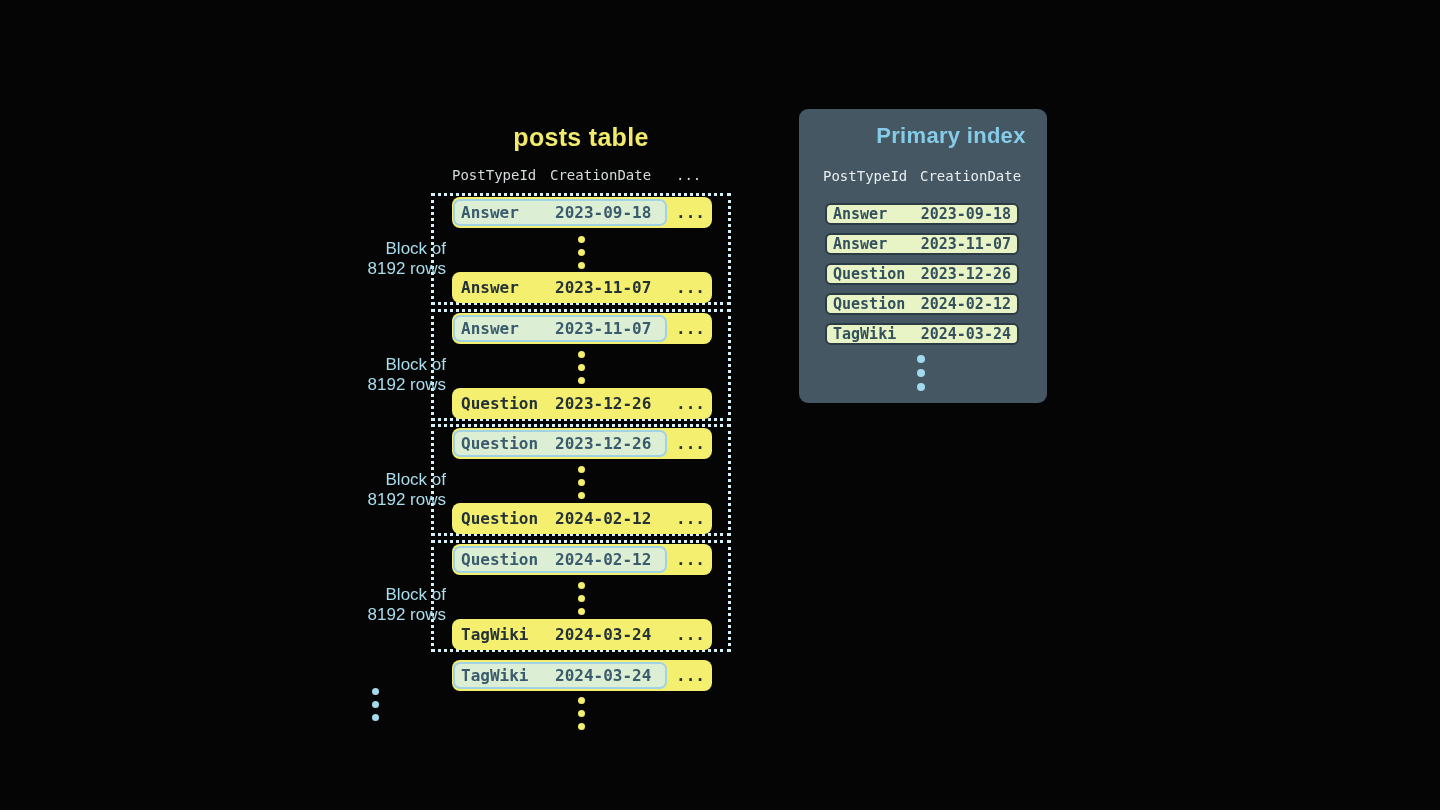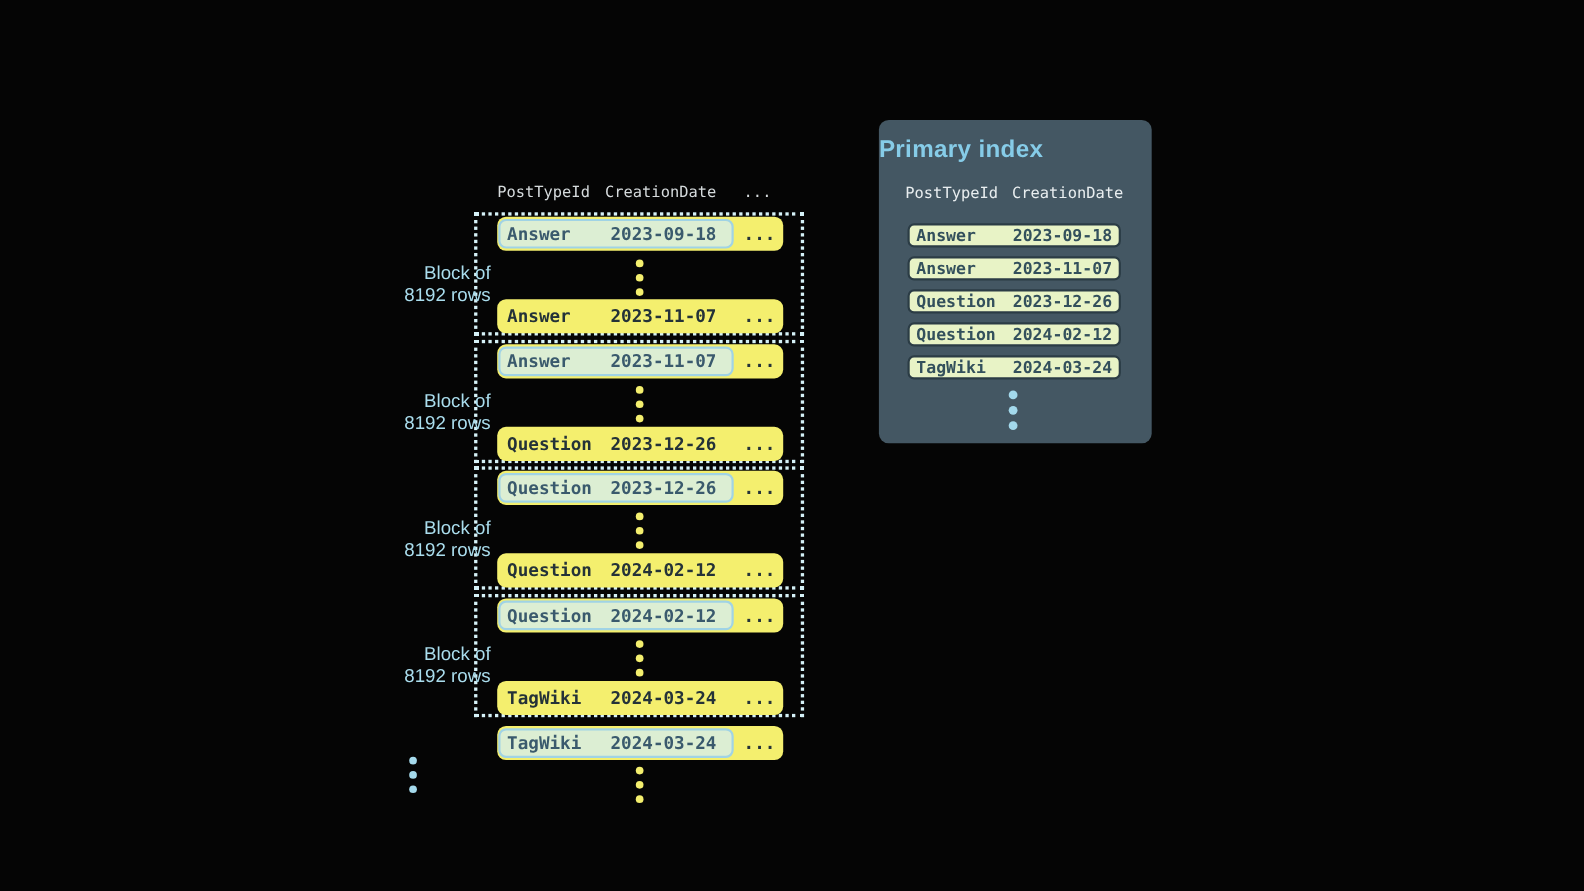--- a/index.html
+++ b/index.html
@@ -38,40 +38,41 @@
   .vdots i{display:block;width:7px;height:7px;border-radius:50%;margin:0 0 6px 0;}
   .vdots.yellow i{background:#f4ef6e;}
   .vdots.blue i{background:#a5daec;}
   .d1{left:578px;top:236px}.d2{left:578px;top:351px}
   .d3{left:578px;top:466px}.d4{left:578px;top:582px}
   .d-bottom{left:578px;top:697px}
   .d-left{left:372px;top:688px}
 
   
   .panel{left:799px;top:109px;width:248px;height:294px;background:#445763;border-radius:9px;}
-  .panel-title{left:799px;top:123px;width:224px;
-    font-size:22px;font-weight:600;color:#86cce8;letter-spacing:.3px;}
+  .panel-title{left:799px;top:123px;width:224px;text-align:center;
+    font-size:22px;font-weight:600;color:#86cce8;letter-spacing:.3px;padding-left:40px;}
   .panel-header{top:168px;color:#e9eef0;font-family:"DejaVu Sans Mono",monospace;font-size:14px;}
   .pi-type{left:823px;} .pi-date{left:920px;}
   .pill{left:825px;width:194px;height:22px;box-sizing:border-box;
     background:#e8f3c6;border:2px solid #2b3c45;border-radius:6px;
     font-family:"DejaVu Sans Mono",monospace;font-weight:bold;font-size:15px;
     line-height:18px;color:#33505c;}
   .p0{top:203px}.p1{top:233px}.p2{top:263px}.p3{top:293px}.p4{top:323px}
   .pill .pc-type{position:absolute;left:6px;}
   .pill .pc-date{position:absolute;right:6px;}
   .panel-dots{left:917px;top:355px;}
   .panel-dots i{display:block;width:8px;height:8px;border-radius:50%;
     background:#a3d9ec;margin:0 0 6px 0;}
 </style>
 </head>
 <body>
 
 <div class="stage">
 
+  <div class="abs posts-title">posts table</div>
   <div>
     <span class="abs posts-header ph-type">PostTypeId</span>
     <span class="abs posts-header ph-date">CreationDate</span>
     <span class="abs posts-header ph-ell">...</span>
   </div>
 
   <div class="abs block-border b1"></div>
   <div class="abs block-border b2"></div>
   <div class="abs block-border b3"></div>
   <div class="abs block-border b4"></div>

